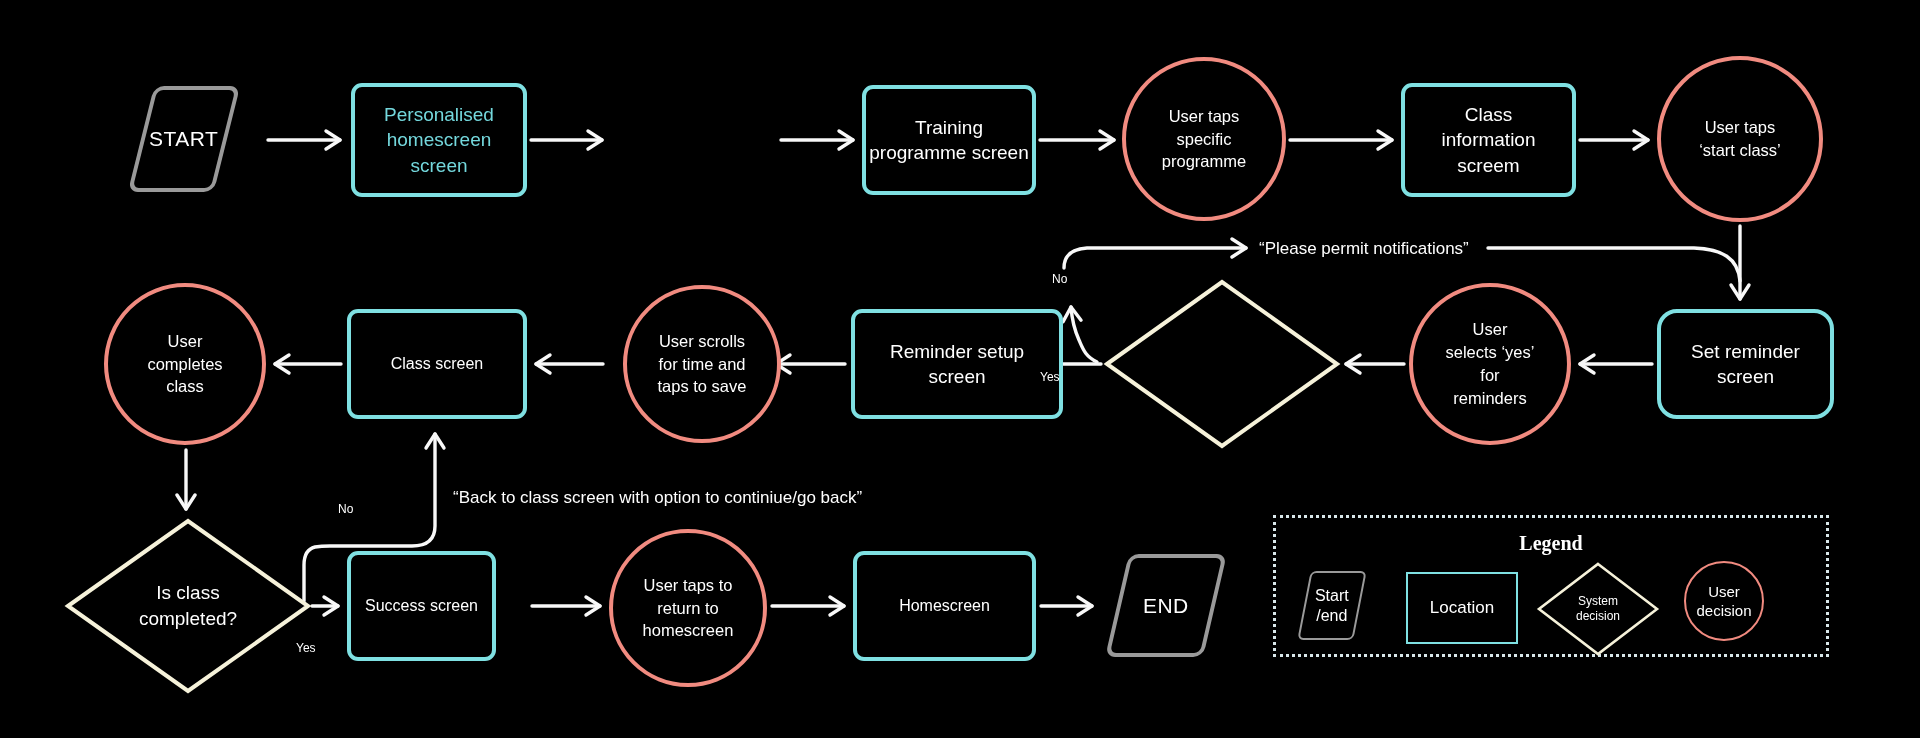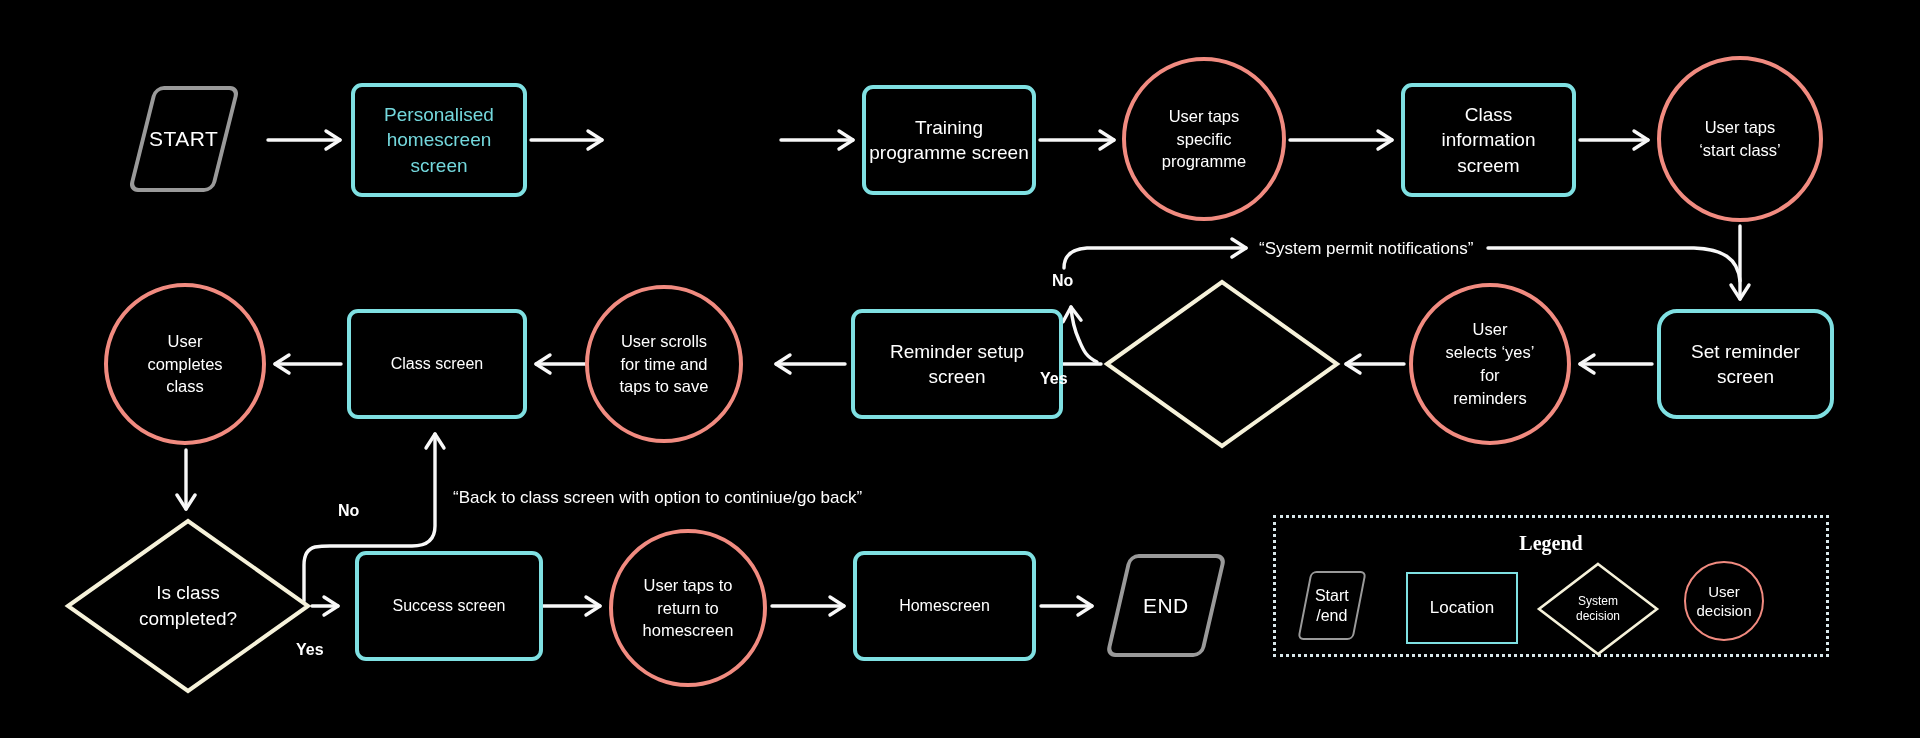--- a/index.html
+++ b/index.html
@@ -28,21 +28,21 @@
   .para{border:4px solid var(--gray);border-radius:10px;font-size:21px;letter-spacing:0.5px;}
   .skew14{transform:skewX(-14deg);}
   .skew13{transform:skewX(-13deg);}
   .unskew14{transform:skewX(14deg);display:block;}
   .unskew13{transform:skewX(13deg);display:block;}
   .dtext{
     position:absolute;display:flex;align-items:center;justify-content:center;
     text-align:center;font-size:19px;line-height:1.35;white-space:pre-line;z-index:3;
   }
   .elabel{position:absolute;font-size:17px;white-space:nowrap;z-index:3;color:#fff;}
-  .yn{font-weight:700;font-size:16px;}
+  .yn{font-weight:400;font-size:12px;}
   
   .legend{
     position:absolute;left:1273px;top:515px;width:556px;height:142px;
     border:3px dotted #D9E7EA;box-sizing:border-box;z-index:2;
   }
   .lg-title{position:absolute;left:0;top:14px;width:100%;text-align:center;font-weight:700;font-size:20px;font-family:Liberation Serif, serif;}
   .lg-item{position:absolute;display:flex;align-items:center;justify-content:center;
     text-align:center;box-sizing:border-box;white-space:pre-line;color:#fff;}
   .lg-para{left:28px;top:53px;width:56px;height:69px;border:2.5px solid var(--gray);
     border-radius:6px;transform:skewX(-11deg);font-size:16px;line-height:1.25;}
@@ -142,60 +142,60 @@
 for
 reminders</span>
   </div>
 
 
   <div class="node loc" style="left:851px;top:309px;width:212px;height:110px;">
     <span>Reminder setup
 screen</span>
   </div>
 
-  <div class="node circle" style="left:585px;top:285px;width:158px;height:158px;">
+  <div class="node circle" style="left:623px;top:285px;width:158px;height:158px;">
     <span>User scrolls
 for time and
 taps to save</span>
   </div>
 
   <div class="node loc big" style="left:347px;top:309px;width:180px;height:110px;">
     <span>Class screen</span>
   </div>
 
   <div class="node circle" style="left:104px;top:283px;width:162px;height:162px;">
     <span>User
 completes
 class</span>
   </div>
 
   <div class="dtext" style="left:98px;top:566px;width:180px;height:80px;">Is class
 completed?</div>
 
-  <div class="node loc big" style="left:347px;top:551px;width:188px;height:110px;margin-left:8px;">
+  <div class="node loc big" style="left:347px;top:551px;width:149px;height:110px;">
     <span>Success screen</span>
   </div>
 
   <div class="node circle" style="left:609px;top:529px;width:158px;height:158px;">
     <span>User taps to
 return to
 homescreen</span>
   </div>
 
   <div class="node loc big" style="left:853px;top:551px;width:183px;height:110px;">
     <span>Homescreen</span>
   </div>
 
   <div class="node para skew13" style="left:1117px;top:554px;width:98px;height:103px;">
     <span class="unskew13">END</span>
   </div>
 
   <div class="elabel yn" style="left:1052px;top:272px;">No</div>
   <div class="elabel yn" style="left:1040px;top:370px;">Yes</div>
-  <div class="elabel" style="left:1259px;top:239px;">“System permit notifications”</div>
+  <div class="elabel" style="left:1259px;top:239px;">“Please permit notifications”</div>
   <div class="elabel yn" style="left:338px;top:502px;">No</div>
   <div class="elabel yn" style="left:296px;top:641px;">Yes</div>
   <div class="elabel" style="left:453px;top:488px;">“Back to class screen with option to continiue/go back”</div>
 
   <div class="legend">
     <div class="lg-title">Legend</div>
 
     <div class="lg-item lg-para">
       <span class="lg-unskew">Start
 /end</span>

